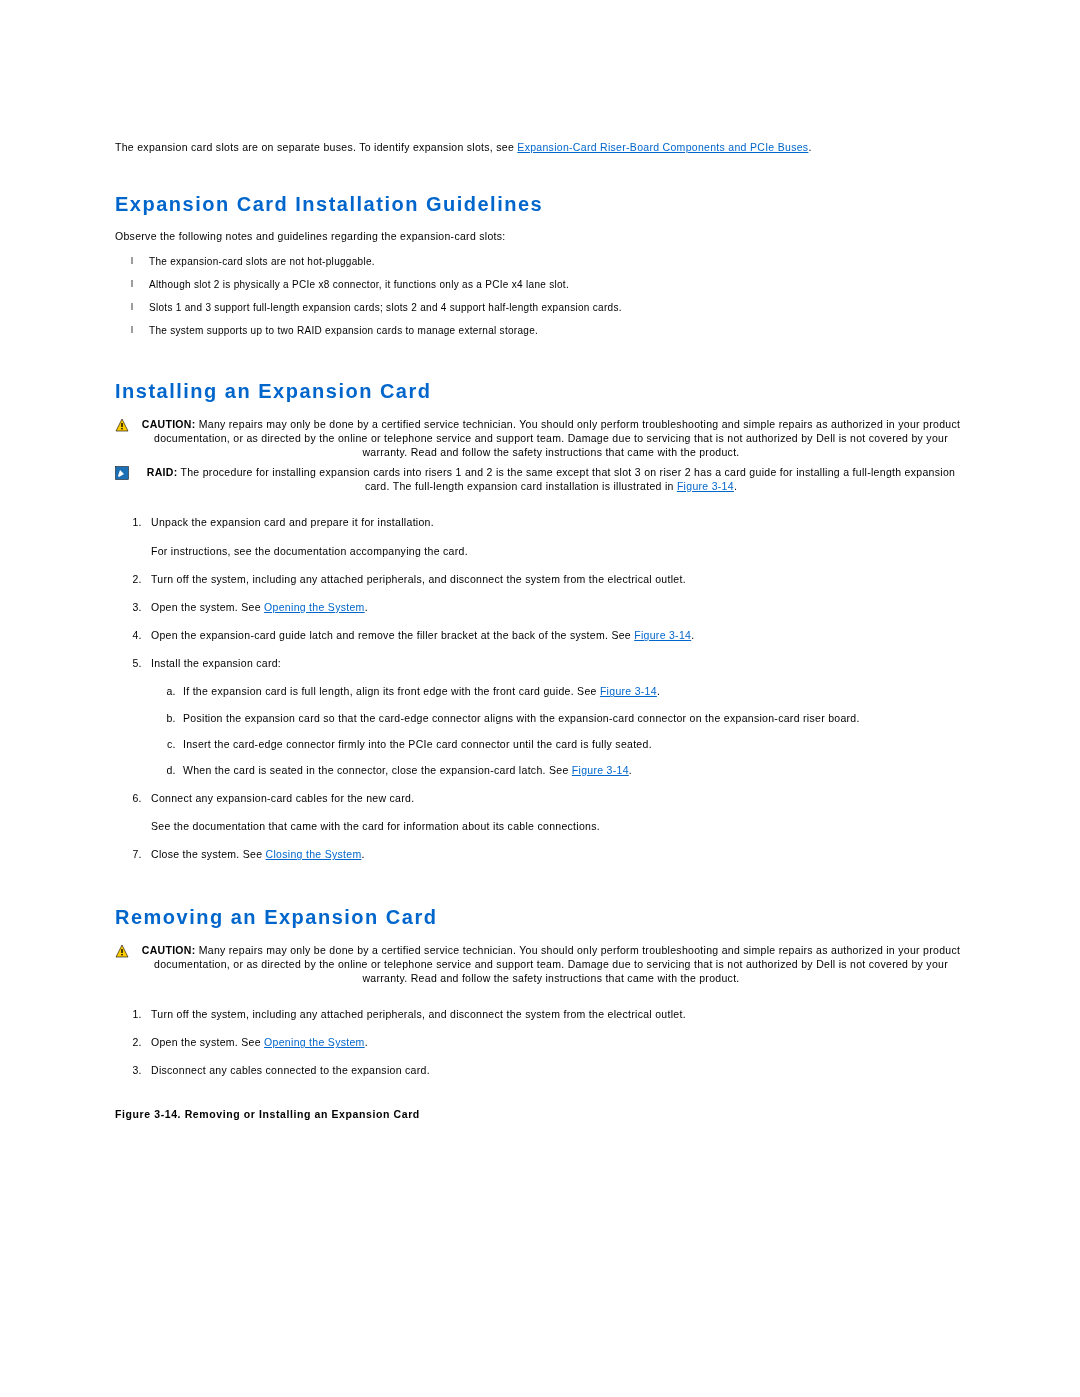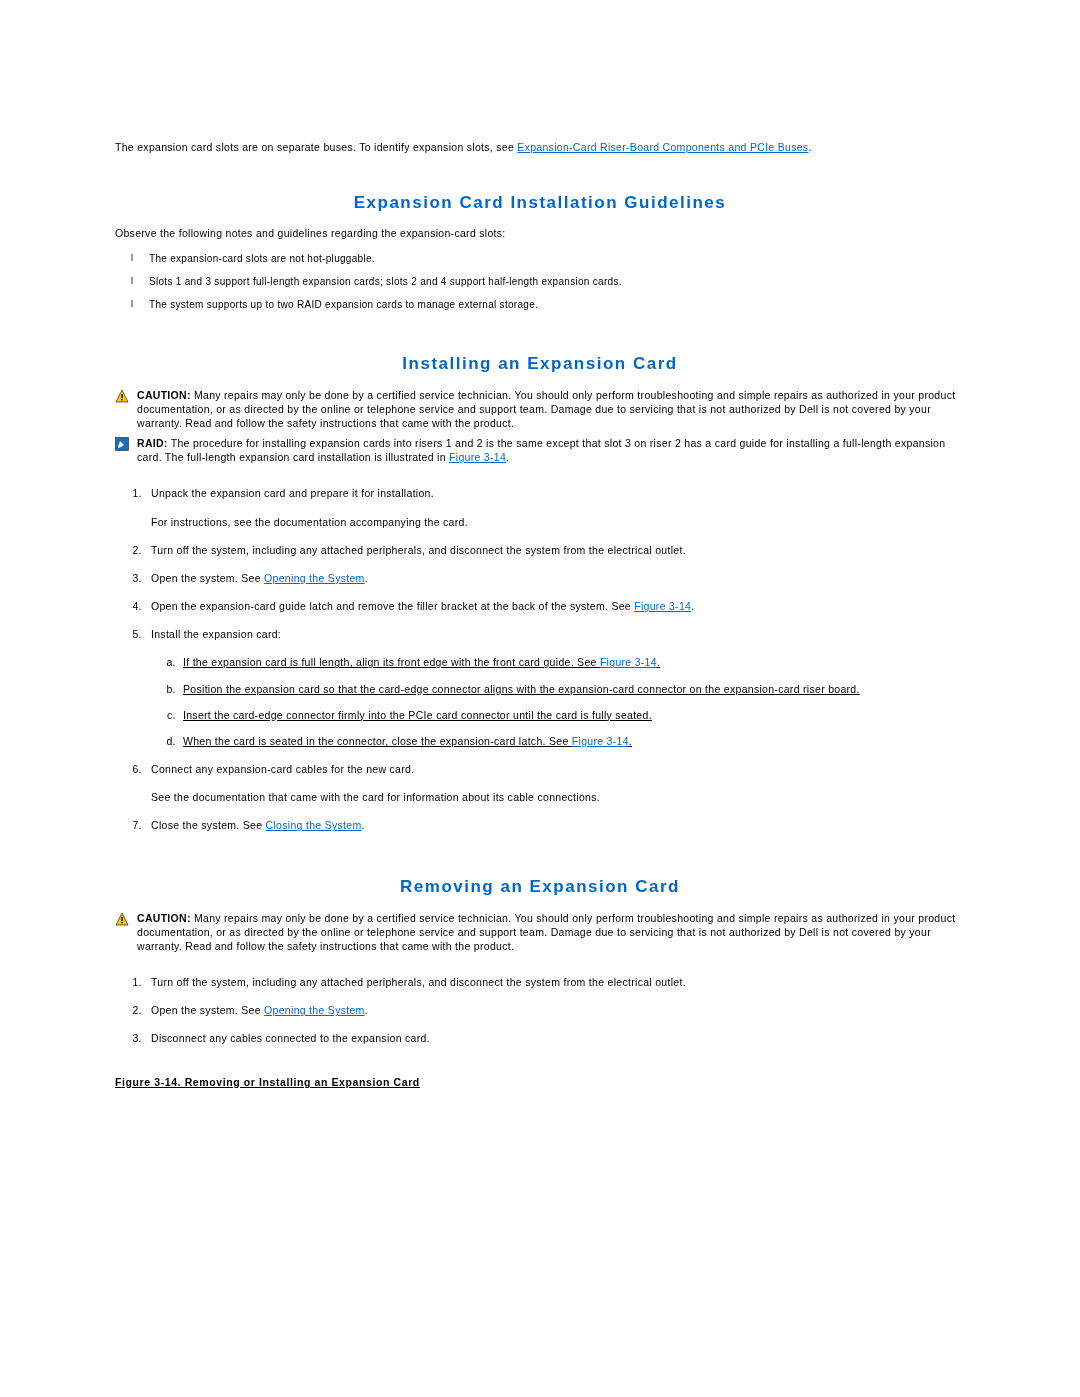--- a/index.html
+++ b/index.html
@@ -18,25 +18,24 @@
     letter-spacing: 0.3px;
     margin-bottom: 40px;
   }
   a.link {
     color: #0066cc;
     text-decoration: underline;
     cursor: pointer;
   }
   h2.section {
     color: #0066cc;
-    font-size: 17px;
+    font-size: 20px;
     font-weight: bold;
     letter-spacing: 1.5px;
     margin: 0 0 14px 0;
-    text-align: center;
   }
   .plain {
     font-size: 10.5px;
     letter-spacing: 0.3px;
     margin: 12px 0 14px 0;
   }
   ul.bullets {
     list-style: none;
     padding: 0 0 0 34px;
     margin: 0 0 30px 0;
@@ -52,20 +51,21 @@
     position: absolute;
     left: -18px;
     top: 0;
     font-size: 9px;
     color: #000;
   }
   .alert {
     display: flex;
     align-items: flex-start;
     margin: 0 0 6px 0;
+    text-align: center;
   }
   .alert .icon {
     width: 14px;
     height: 14px;
     flex-shrink: 0;
     margin-right: 8px;
     margin-top: 1px;
   }
   .alert .txt {
     font-size: 10.5px;
@@ -88,51 +88,50 @@
     line-height: 1.35;
     padding-left: 6px;
   }
   ol.steps > li .sub {
     margin-top: 14px;
   }
   ol.substeps {
     list-style: lower-alpha;
     padding-left: 28px;
     margin: 14px 0 14px 0;
-    text-decoration: underline;
   }
   ol.substeps li {
     font-size: 10.5px;
     letter-spacing: 0.3px;
     margin-bottom: 12px;
     padding-left: 4px;
   }
   .fig-caption {
     font-size: 10.5px;
     font-weight: bold;
     letter-spacing: 0.6px;
     margin: 6px 0 0 0;
-    text-decoration: underline;
   }
   .section-block { margin-bottom: 44px; }
 </style>
 </head>
 <body>
 
 <div class="page">
 
   <p class="intro">
     <span>The expansion card slots are on separate buses. To identify expansion slots, see </span><a class="link">Expansion-Card Riser-Board Components and PCIe Buses</a><span>.</span>
   </p>
 
   <div class="section-block">
     <h2 class="section">Expansion Card Installation Guidelines</h2>
     <p class="plain">Observe the following notes and guidelines regarding the expansion-card slots:</p>
     <ul class="bullets">
       <li>The expansion-card slots are not hot-pluggable.</li>
+      <li>Although slot 2 is physically a PCIe x8 connector, it functions only as a PCIe x4 lane slot.</li>
       <li>Slots 1 and 3 support full-length expansion cards; slots 2 and 4 support half-length expansion cards.</li>
       <li>The system supports up to two RAID expansion cards to manage external storage.</li>
     </ul>
   </div>
 
   <div class="section-block">
     <h2 class="section">Installing an Expansion Card</h2>
 
     <div class="alert">
       <span class="icon caution-icon">

